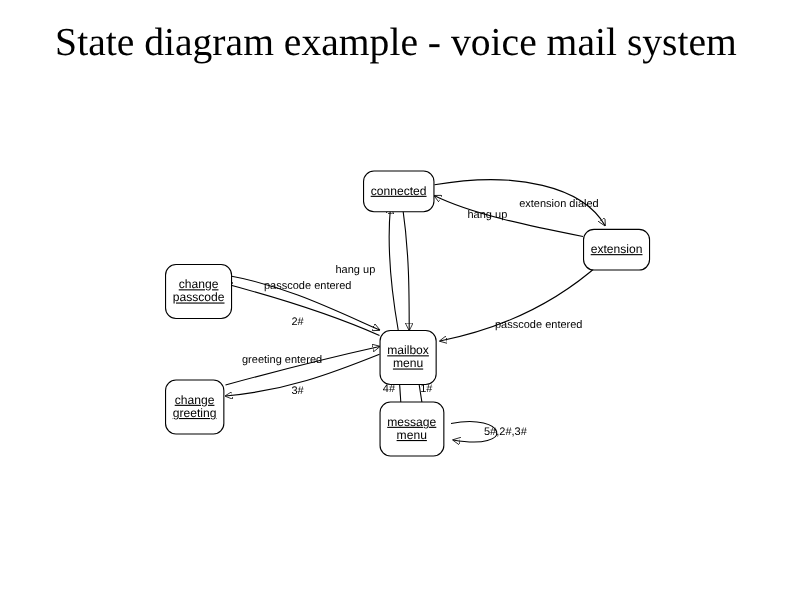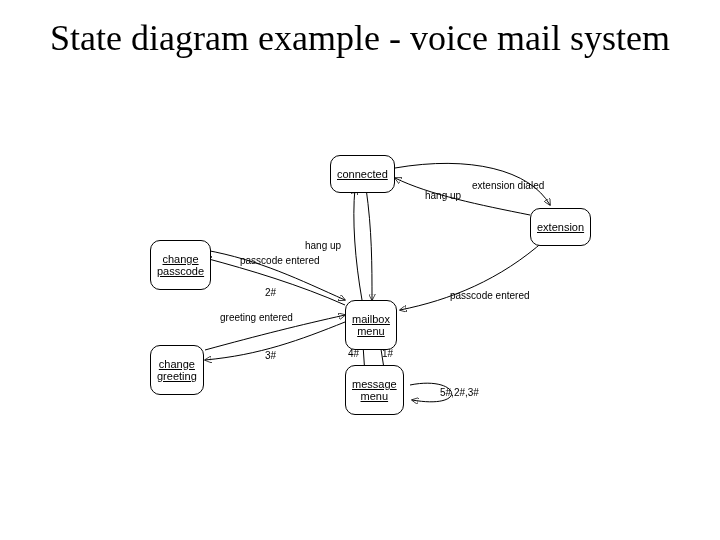--- a/index.html
+++ b/index.html
@@ -118,19 +118,19 @@
 greeting</div>
     <div class="state" style="left:195px; top:215px; white-space:pre;">message
 menu</div>
 
     <span class="lbl" style="left:322px; top:-2px;margin-top:32px;">extension dialed</span>
     <span class="lbl" style="left:275px; top:40px;">hang up</span>
     <span class="lbl" style="left:155px; top:90px;">hang up</span>
     <span class="lbl" style="left:300px; top:140px;">passcode entered</span>
     <span class="lbl" style="left:90px;  top:105px;">passcode entered</span>
     <span class="lbl" style="left:115px; top:137px;">2#</span>
-    <span class="lbl" style="left:70px;  top:162px;text-align:center;">greeting entered</span>
+    <span class="lbl" style="left:70px;  top:172px;text-align:center;">greeting entered</span>
     <span class="lbl" style="left:115px; top:200px;">3#</span>
     <span class="lbl" style="left:198px; top:198px;">4#</span>
     <span class="lbl" style="left:232px; top:198px;">1#</span>
     <span class="lbl" style="left:290px; top:237px;">5#,2#,3#</span>
   </div>
 </div>
 
 </body></html>

